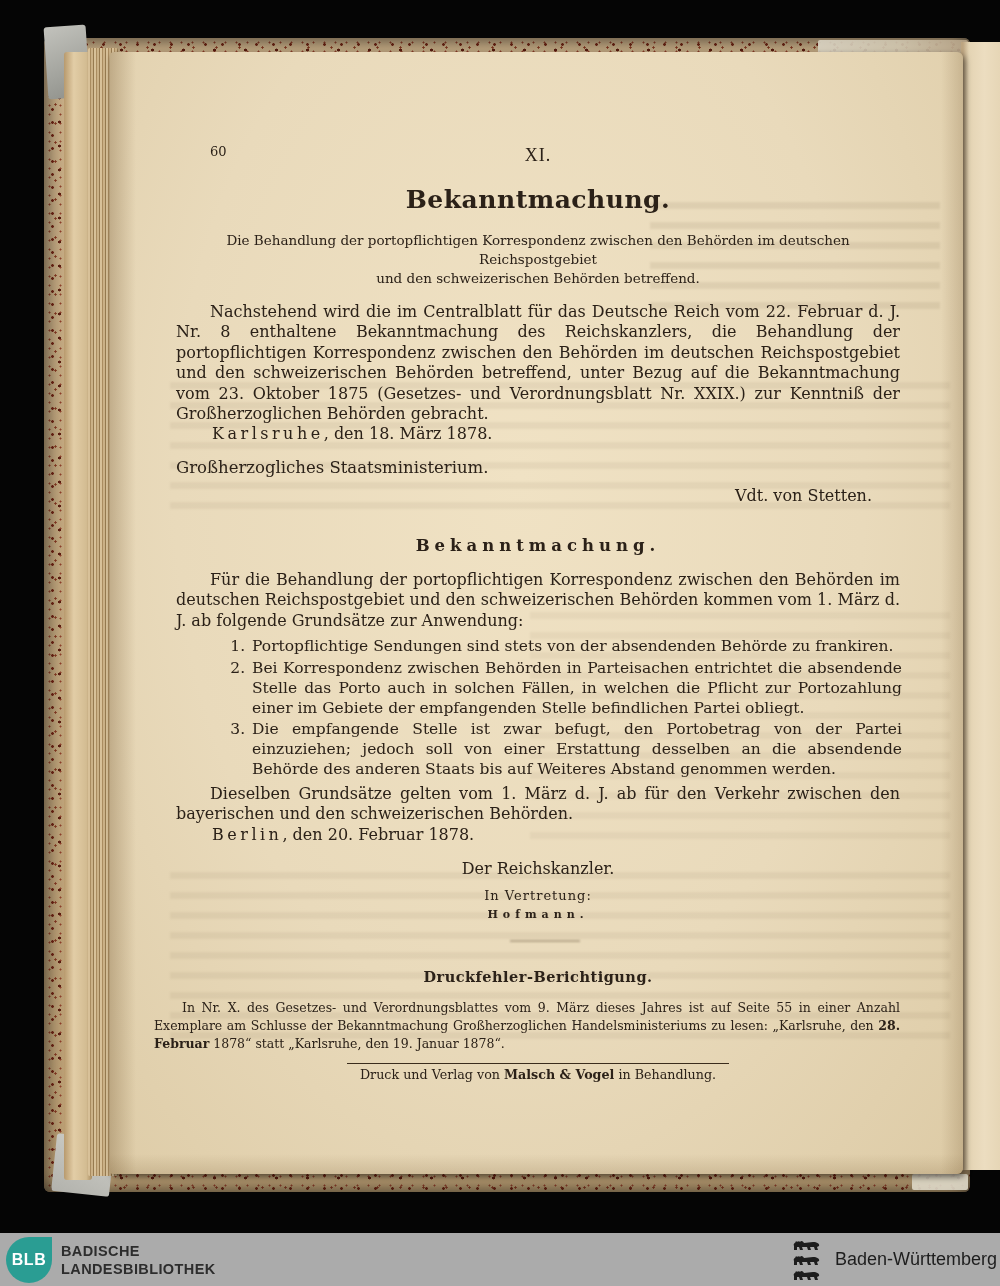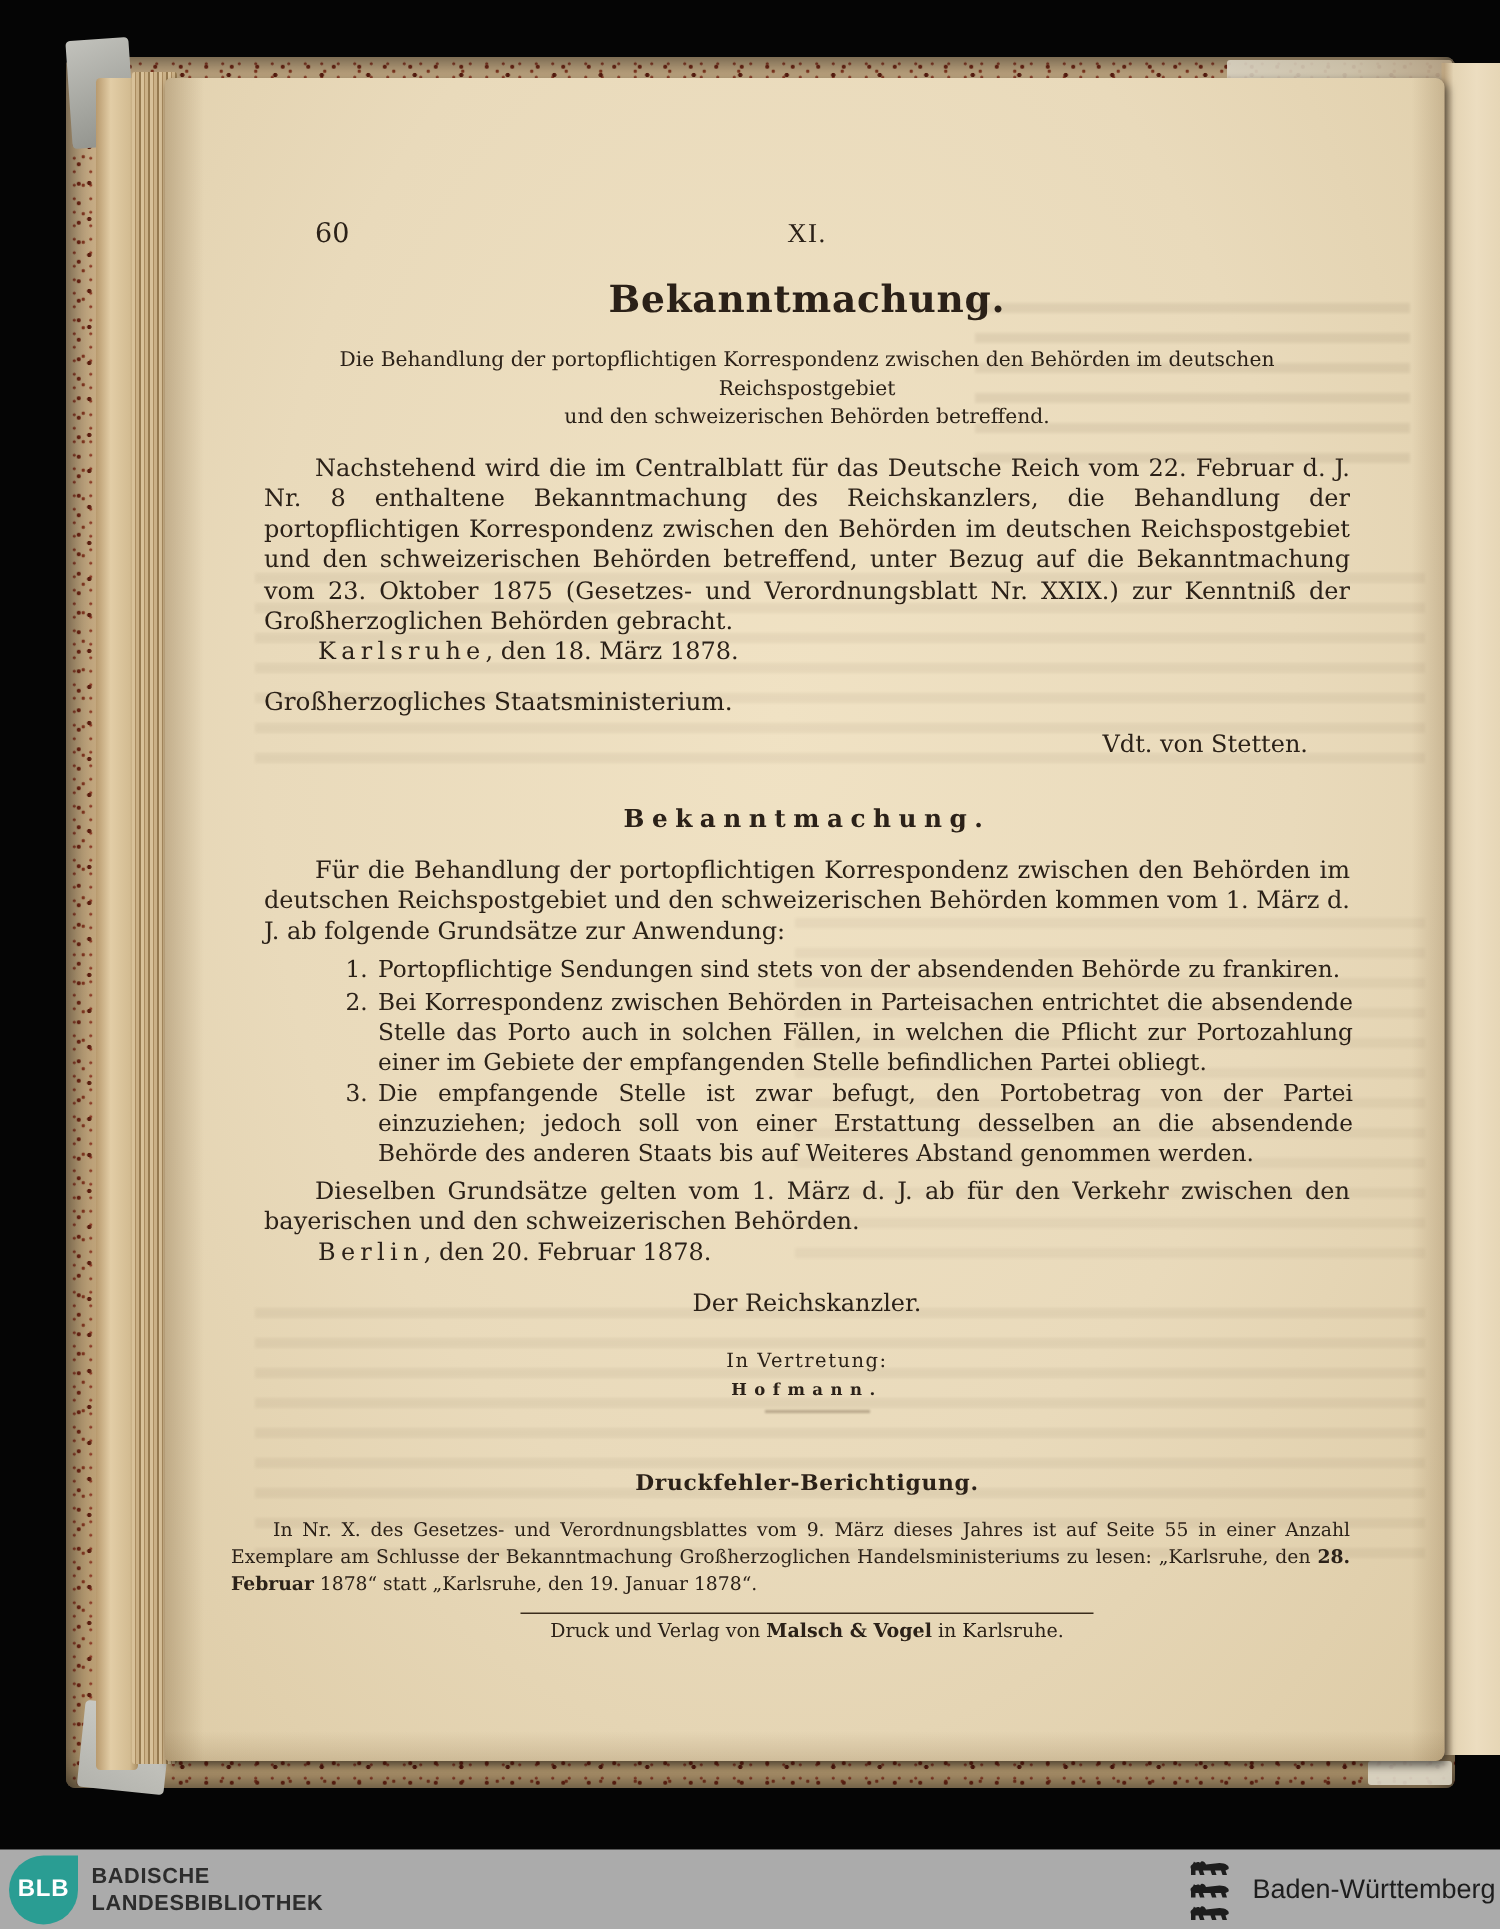--- a/index.html
+++ b/index.html
@@ -80,36 +80,36 @@
     background:rgba(90,70,45,.35);filter:blur(.8px);}
 
   
   .content{
     position:absolute;left:66px;top:92px;width:724px;
     color:#2b2118;
     font-size:16px;line-height:1.28;
     text-align:justify;
   }
   .row-head{position:relative;height:24px;text-align:left;}
-  .pageno{position:absolute;left:34px;top:0;font-size:18px;}
+  .pageno{position:absolute;left:34px;top:0;font-size:13px;}
   .secno{position:absolute;left:0;right:0;top:0;text-align:center;font-size:18px;letter-spacing:1px;font-family:Liberation Serif, serif;}
   .h-main{margin:16px 0 0 0;text-align:center;font-size:25px;font-weight:bold;letter-spacing:.5px;}
   .subject{margin-top:15px;text-align:center;font-size:13.5px;font-weight:normal;line-height:1.4;}
   .para{margin:14px 0 0 0;text-indent:34px;}
   .placedate{text-align:left;padding-left:36px;}
   .spaced{letter-spacing:3.5px;}
   .sig{margin-top:12px;}
   .sig .org{font-size:16.5px;}
   .sig .name{margin-top:3px;}
   .countersign{margin-top:8px;text-align:right;padding-right:28px;}
   .h-sub{margin-top:28px;text-align:center;font-size:16.5px;letter-spacing:5px;font-weight:bold;}
   ol.grounds{margin:6px 0 0 0;padding:0 0 0 74px;}
   ol.grounds li{margin:2px 0 0 0;padding-left:2px;width:650px;text-align:justify;font-size:15.5px;}
   .sig2{margin-top:14px;text-align:center;}
-  .sig2 .rep{font-size:13px;margin-top:20px;letter-spacing:1px;}
+  .sig2 .rep{font-size:13px;margin-top:8px;letter-spacing:1px;}
   .sig2 .name{font-size:11px;margin-top:4px;letter-spacing:5px;font-weight:bold;}
   .corr-title{margin-top:46px;text-align:center;font-size:14.5px;font-weight:bold;letter-spacing:.5px;}
   .corr-body{margin:12px 0 0 -22px;width:746px;font-size:12.5px;line-height:1.45;text-indent:28px;}
   .imprint-rule{margin:10px auto 0 auto;width:382px;border:0;border-top:1.5px solid #3a2c1c;}
   .imprint{margin-top:3px;text-align:center;font-size:12.7px;text-indent:0;}
   .b{font-weight:bold;}
 
   
   .footer-bar{
     position:absolute;left:0;bottom:0;width:1000px;height:53px;
@@ -199,21 +199,21 @@
       <div class="rep">In Vertretung:</div>
       <div class="name">Hofmann.</div>
     </div>
 
     <div class="corr-title">Druckfehler-Berichtigung.</div>
 
     <p class="corr-body"><span>In Nr. X. des Gesetzes- und Verordnungsblattes vom 9. März dieses Jahres ist auf Seite 55 in einer Anzahl Exemplare am Schlusse der Bekanntmachung Großherzoglichen Handelsministeriums zu lesen: „Karlsruhe, den </span><span class="b">28. Februar</span><span> 1878“ statt „Karlsruhe, den 19. Januar 1878“.</span></p>
 
     <hr class="imprint-rule">
 
-    <p class="imprint"><span>Druck und Verlag von </span><span class="b">Malsch &amp; Vogel</span><span> in Karlsruhe.</span></p>
+    <p class="imprint"><span>Druck und Verlag von </span><span class="b">Malsch &amp; Vogel</span><span> in Behandlung.</span></p>
 
   </div>
 </div>
 
 <div class="footer-bar">
   <div class="blb-logo">
     <span>BLB</span>
   </div>
   <div class="library-name">
     <div>BADISCHE</div>

